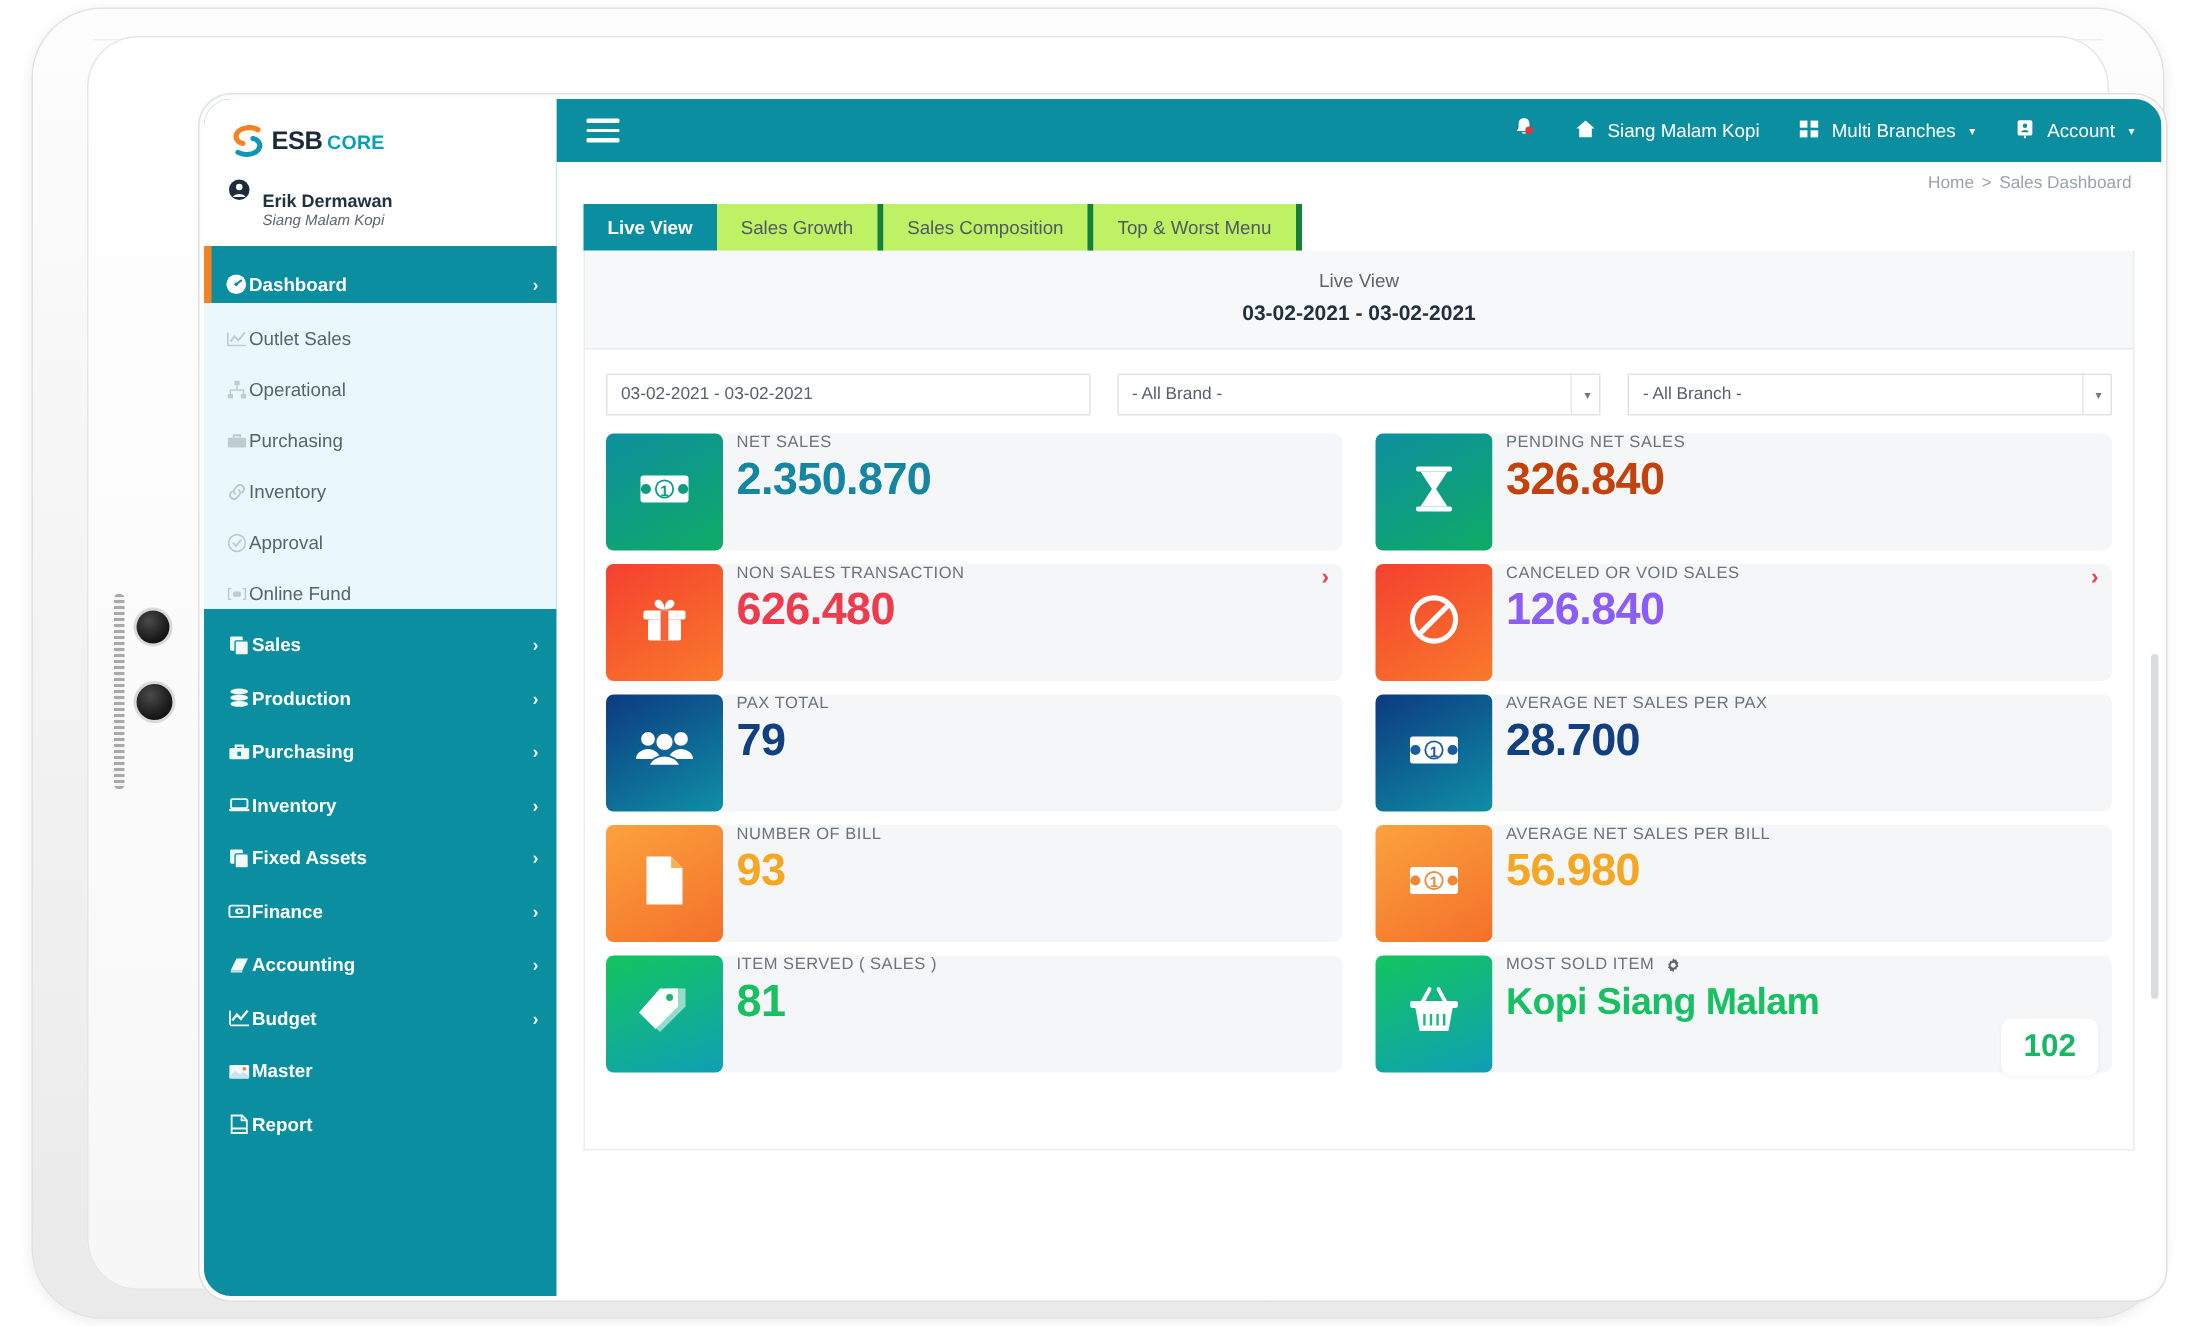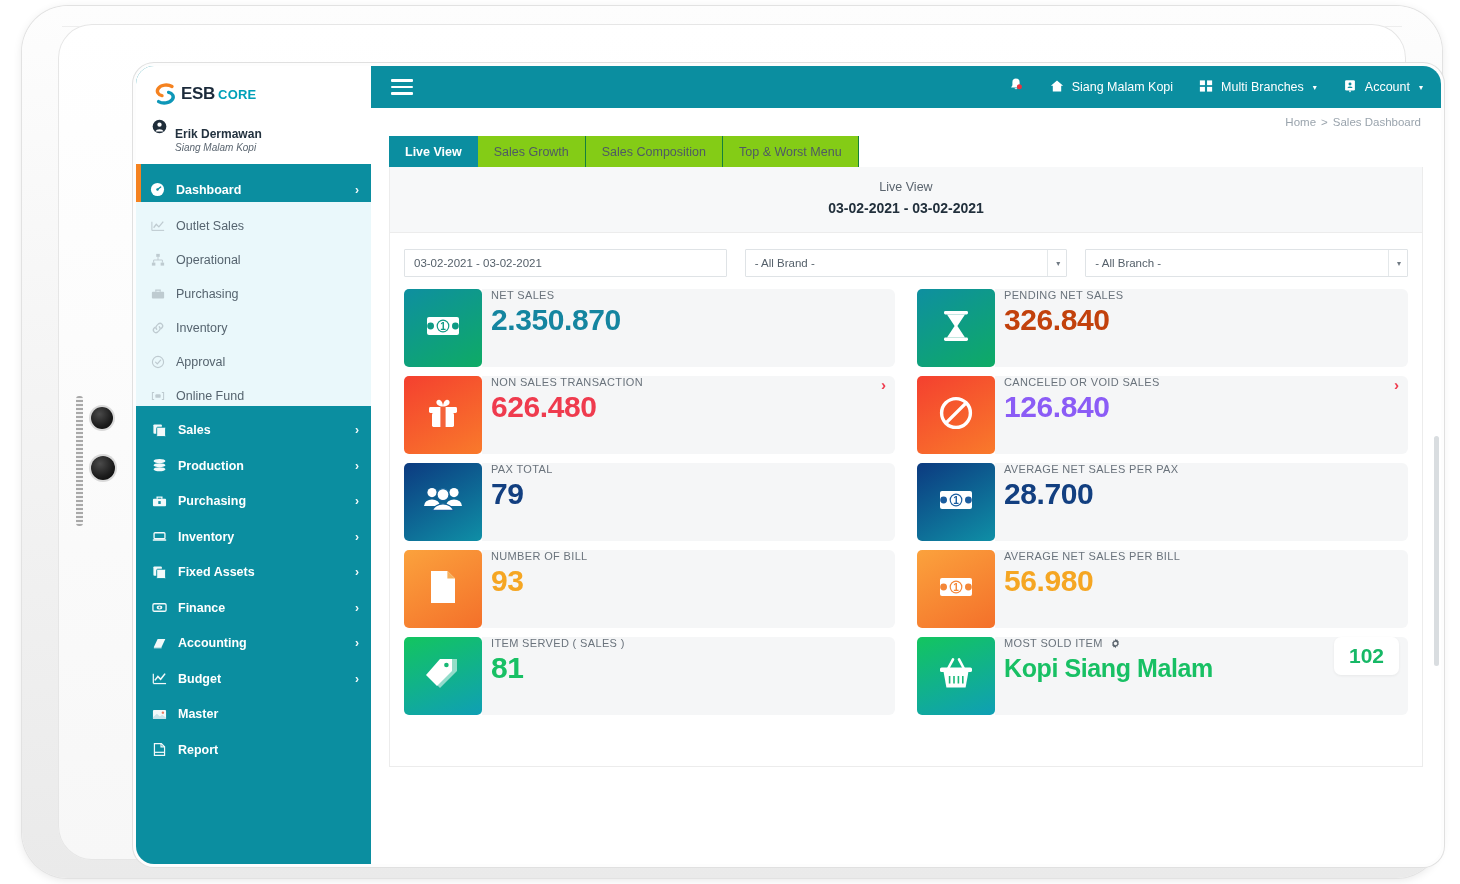--- a/index.html
+++ b/index.html
@@ -92,21 +92,21 @@
     padding: 9px 10px 0 16px;
   }
   #user-avatar-icon { margin-top: 2px; flex: 0 0 15px; }
   #user-name { font-size: 12px; font-weight: bold; color: #23323f; line-height: 14px; margin-top: 10px; }
   #user-company { font-size: 10px; font-style: italic; color: #5a6570; line-height: 13px; }
 
   .nav-group-light { background: #eaf8fb; }
   .nav-item {
     display: flex; align-items: center;
     height: 34px; padding: 13px 12px 0 13px;
-    font-size: 12.5px; gap: 10px; cursor: pointer;
+    font-size: 12.5px; cursor: pointer;
     position: relative;
   }
   .nav-item .nav-ico {
     width: 17px; flex: 0 0 17px; display: flex;
     align-items: center; justify-content: center;
   }
   .nav-item .nav-lbl { flex: 1 1 auto; }
   .nav-item .nav-chev { font-size: 12px; font-weight: bold; opacity: .95; }
 
   .nav-item.active {
@@ -147,21 +147,21 @@
 
   #content-scroll {
     flex: 1 1 auto; overflow: hidden; padding: 0 18px 0 18px;
     background: #ffffff; position: relative;
   }
 
   #tabs { display: flex; align-items: flex-end; height: 31px; }
   .tab {
     height: 31px; display: flex; align-items: center; padding: 0 16px;
     font-size: 12.5px; color: #4f5a64; cursor: pointer;
-    background: #84cc16; border-right: 1px solid #15803d;
+    background: #bef264; border-right: 4px solid #15803d;
   }
   .tab.active {
     background: #0b8ea0; color: #ffffff; font-weight: bold;
     border-right: none;
   }
 
   #panel {
     background: #ffffff; border: 1px solid #ececec;
     border-top: none;
     min-height: 600px;
@@ -204,21 +204,21 @@
   .kpi-label {
     font-size: 11px; color: #6a737c; letter-spacing: .35px;
     display: flex; align-items: center; gap: 7px; margin-bottom: 2px;
   }
   .kpi-value { font-size: 30px; font-weight: bold; letter-spacing: -.4px; line-height: 34px; }
   .kpi-value.small { font-size: 25px; }
   .kpi-arrow { font-size: 15px; font-weight: bold; margin-left: 10px; }
   .kpi-badge {
     background: #ffffff; border-radius: 7px; padding: 7px 15px;
     font-size: 21px; font-weight: bold; color: #16b866;
-    margin-left: 10px; box-shadow: 0 1px 3px rgba(0,0,0,.06);
+    margin-left: 10px; box-shadow: 0 1px 3px rgba(0,0,0,.06); margin-top: 42px;
   }
   .gear-icon { width: 11px; height: 11px; display:inline-block; }
 
   #content-scrollbar {
     position: absolute; right: 2px; top: 300px;
     width: 5px; height: 230px; border-radius: 3px;
     background: #d9dde0;
   }
 </style>
 </head>

